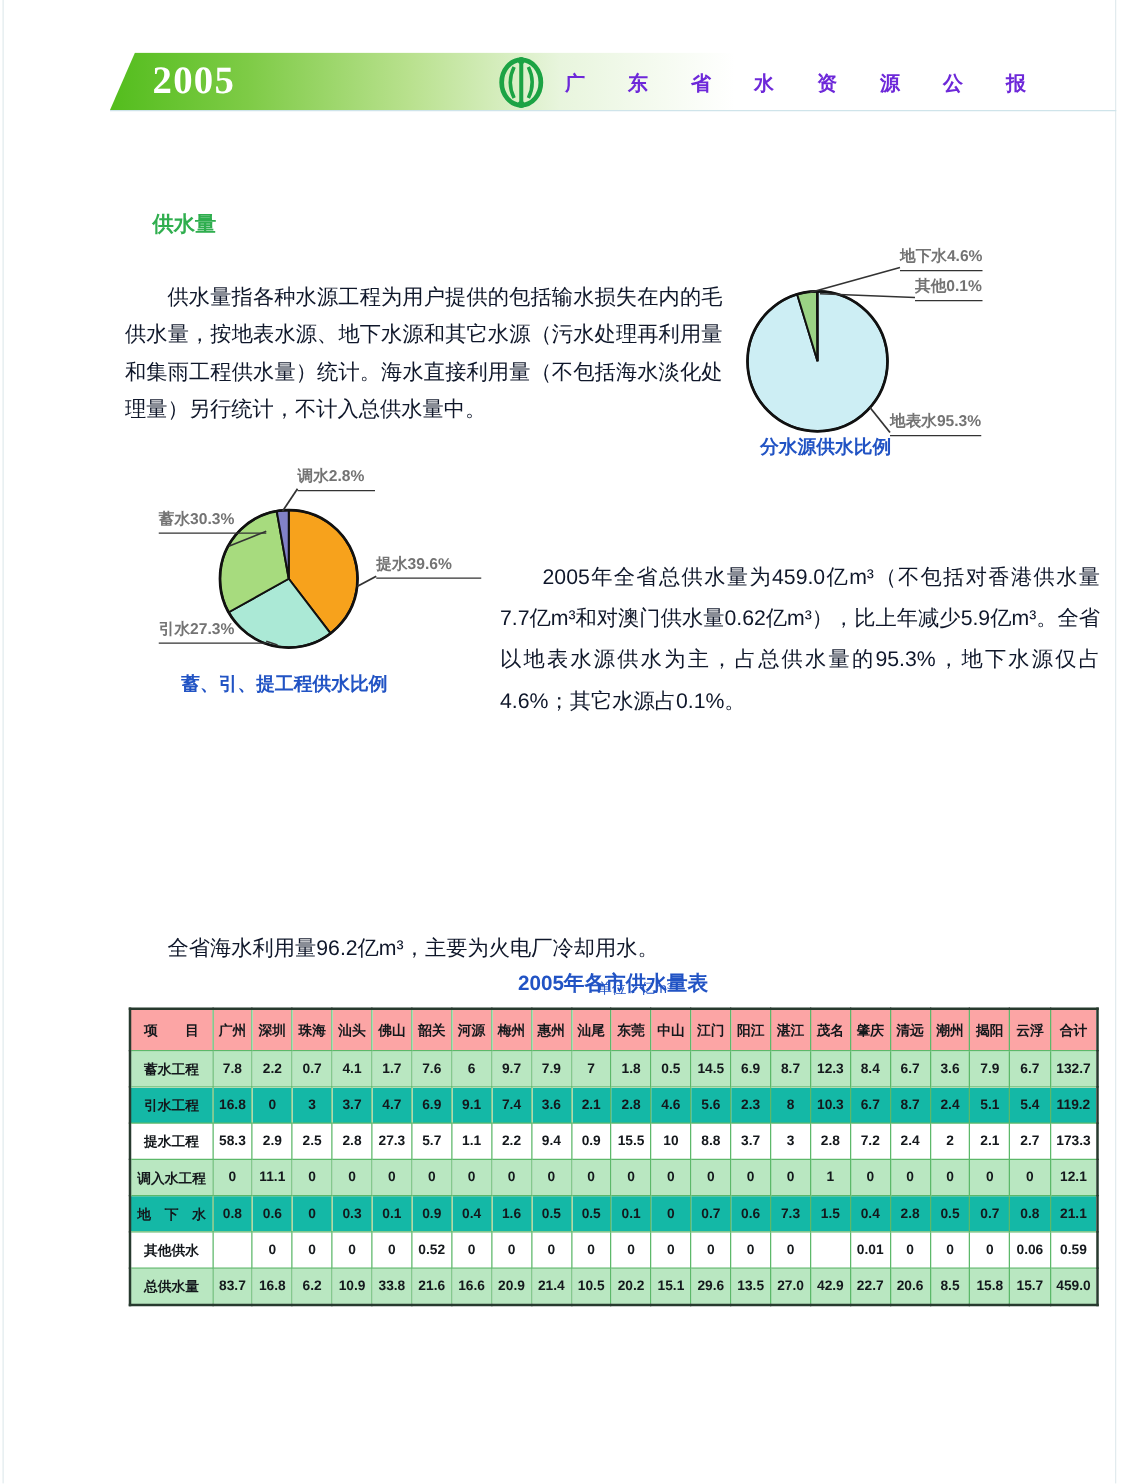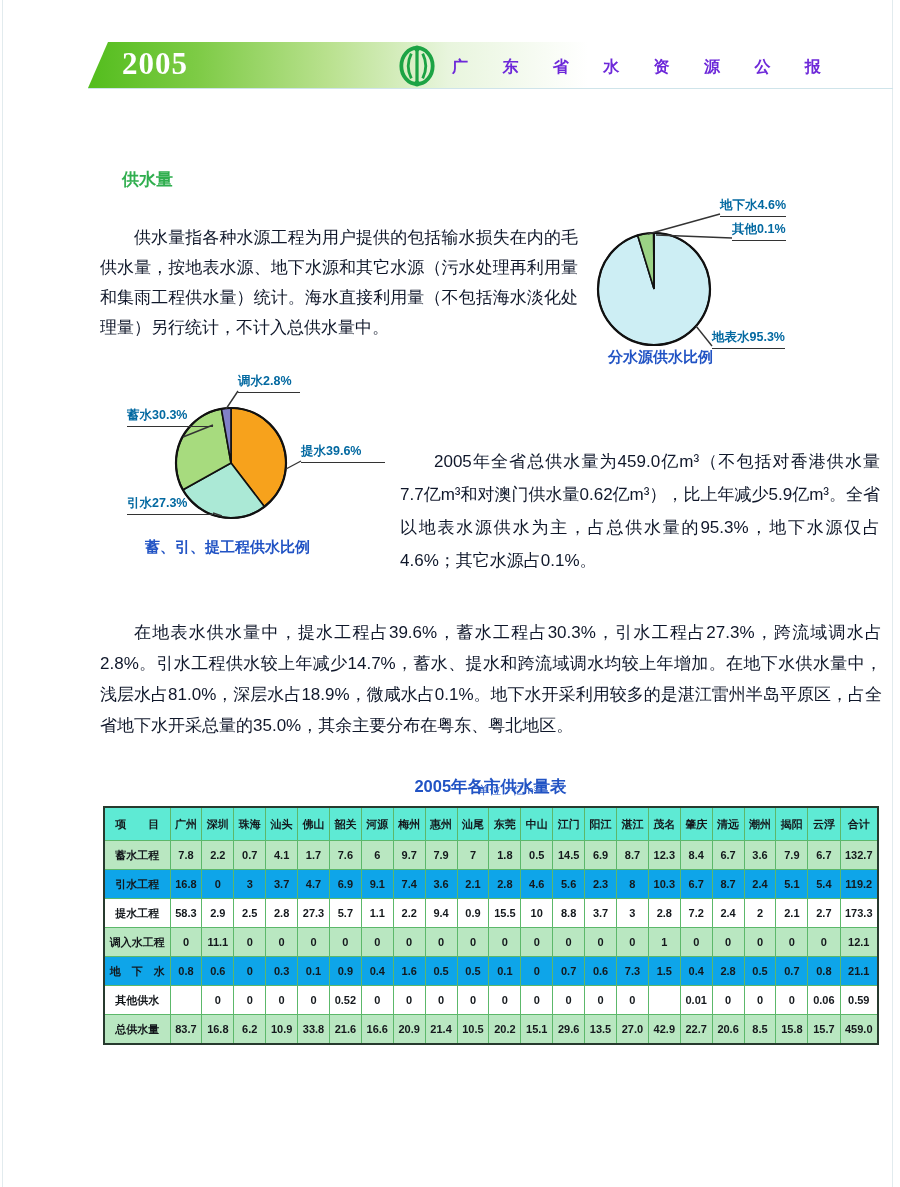--- a/index.html
+++ b/index.html
@@ -18,38 +18,38 @@
   .sec-head{position:absolute;left:122px;top:168px;font-size:17px;font-weight:bold;color:#2fae4e;}
   .para{position:absolute;text-align:justify;font-size:17px;line-height:30px;color:#0f172a;font-weight:500;}
   .p1{left:100px;top:206px;width:478px;text-indent:2em;}
   .p2{left:400px;top:428px;width:480px;text-indent:2em;line-height:33px;}
   .p3{left:100px;top:600px;width:782px;text-indent:2em;line-height:31px;}
   .p4{left:100px;top:726px;width:782px;text-indent:2em;line-height:31px;}
   
   .chart{position:absolute;}
   .chart1{left:590px;top:196px;width:305px;height:175px;}
   .chart2{left:105px;top:368px;width:335px;height:205px;}
-  .pie-label{position:absolute;font-size:12.5px;font-weight:bold;color:#0369a1;
+  .pie-label{position:absolute;font-size:12.5px;font-weight:bold;color:#737373;
              border-bottom:1.5px solid #333;padding-bottom:2px;white-space:nowrap;}
   .chart-caption{position:absolute;font-size:15px;font-weight:bold;color:#2153c4;white-space:nowrap;}
   .leader{stroke:#333;stroke-width:1.4;fill:none;}
   
   .tbl-title{position:absolute;left:103px;top:776px;width:775px;text-align:center;
              font-size:16.5px;font-weight:bold;color:#2153c4;}
   .tbl-unit{position:absolute;left:478px;top:783px;width:400px;text-align:left;
             font-size:11.5px;font-weight:normal;color:#2153c4;}
   table.supply{position:absolute;left:103px;top:806px;width:776px;border-collapse:collapse;
                table-layout:fixed;border:2px solid #273a2e;}
   table.supply th,table.supply td{border:1px solid #5cb86a;text-align:center;vertical-align:middle;
                font-size:11px;font-weight:600;color:#14181c;padding:0;overflow:hidden;}
-  table.supply th{height:32px;background:#5eead4;}
+  table.supply th{height:32px;background:#fca5a5;}
   table.supply td{height:28px;}
   td.rowlabel{background:inherit;}
   tr.row-green td{background:#b9e7c1;}
-  tr.row-light td{background:#0ea5e9;}
+  tr.row-light td{background:#14b8a6;}
   tr.row-white td{background:#ffffff;}
 </style>
 </head>
 <body>
 
 <div class="page">
   <div class="edge" style="left:2px"></div>
   <div class="edge" style="left:892px"></div>
 
   <div class="banner">
@@ -64,21 +64,21 @@
       <line x1="20" y1="3" x2="20" y2="43" stroke="#1ca344" stroke-width="3.4"></line>
       <circle cx="20" cy="4.5" r="3" fill="#1ca344"></circle>
       <circle cx="20" cy="41.5" r="3" fill="#1ca344"></circle>
     </svg>
   </div>
   <div class="report-title">广东省水资源公报</div>
 
   <div class="sec-head">供水量</div>
   <p class="para p1">供水量指各种水源工程为用户提供的包括输水损失在内的毛供水量，按地表水源、地下水源和其它水源（污水处理再利用量和集雨工程供水量）统计。海水直接利用量（不包括海水淡化处理量）另行统计，不计入总供水量中。</p>
   <p class="para p2">2005年全省总供水量为459.0亿m³（不包括对香港供水量7.7亿m³和对澳门供水量0.62亿m³），比上年减少5.9亿m³。全省以地表水源供水为主，占总供水量的95.3%，地下水源仅占4.6%；其它水源占0.1%。</p>
-  <p class="para p3">在地表水供水量中，提水工程占39.6%，蓄水工程占30.3%，引水工程占27.3%，跨流域调水占2.8%。引水工程供水较上年减少14.7%，蓄水、提水和跨流域调水均较上年增加。在地下水供水量中，浅层水占81.0%，深层水占18.9%，微咸水占0.1%。地下水开采利用较多的是湛江雷州半岛平原区，占全省地下水开采总量的35.0%，其余主要分布在粤东、粤北地区。</p>
+  <p class="para p4">全省海水利用量96.2亿m³，主要为火电厂冷却用水。</p>
 
   <div class="chart chart1">
     <svg width="305" height="175">
         <g>
           <path d="M64,93 L64,37 A56,56 0 1 1 47.701974657616795,39.42412511270549 Z" fill="#cdeef4" stroke="#111" stroke-width="1.6"></path>
           <path d="M64,93 L47.701974657616795,39.42412511270549 A56,56 0 0 1 63.64814393792871,37.001105392056324 Z" fill="#9bd385" stroke="#111" stroke-width="1.6"></path>
           <path d="M64,93 L63.64814393792871,37.001105392056324 A56,56 0 0 1 63.999999999999986,37 Z" fill="#f2fbf2" stroke="#111" stroke-width="1.6"></path>
           <circle cx="64" cy="93" r="56" fill="none" stroke="#111" stroke-width="2.2"></circle>
         </g>
       <g>

